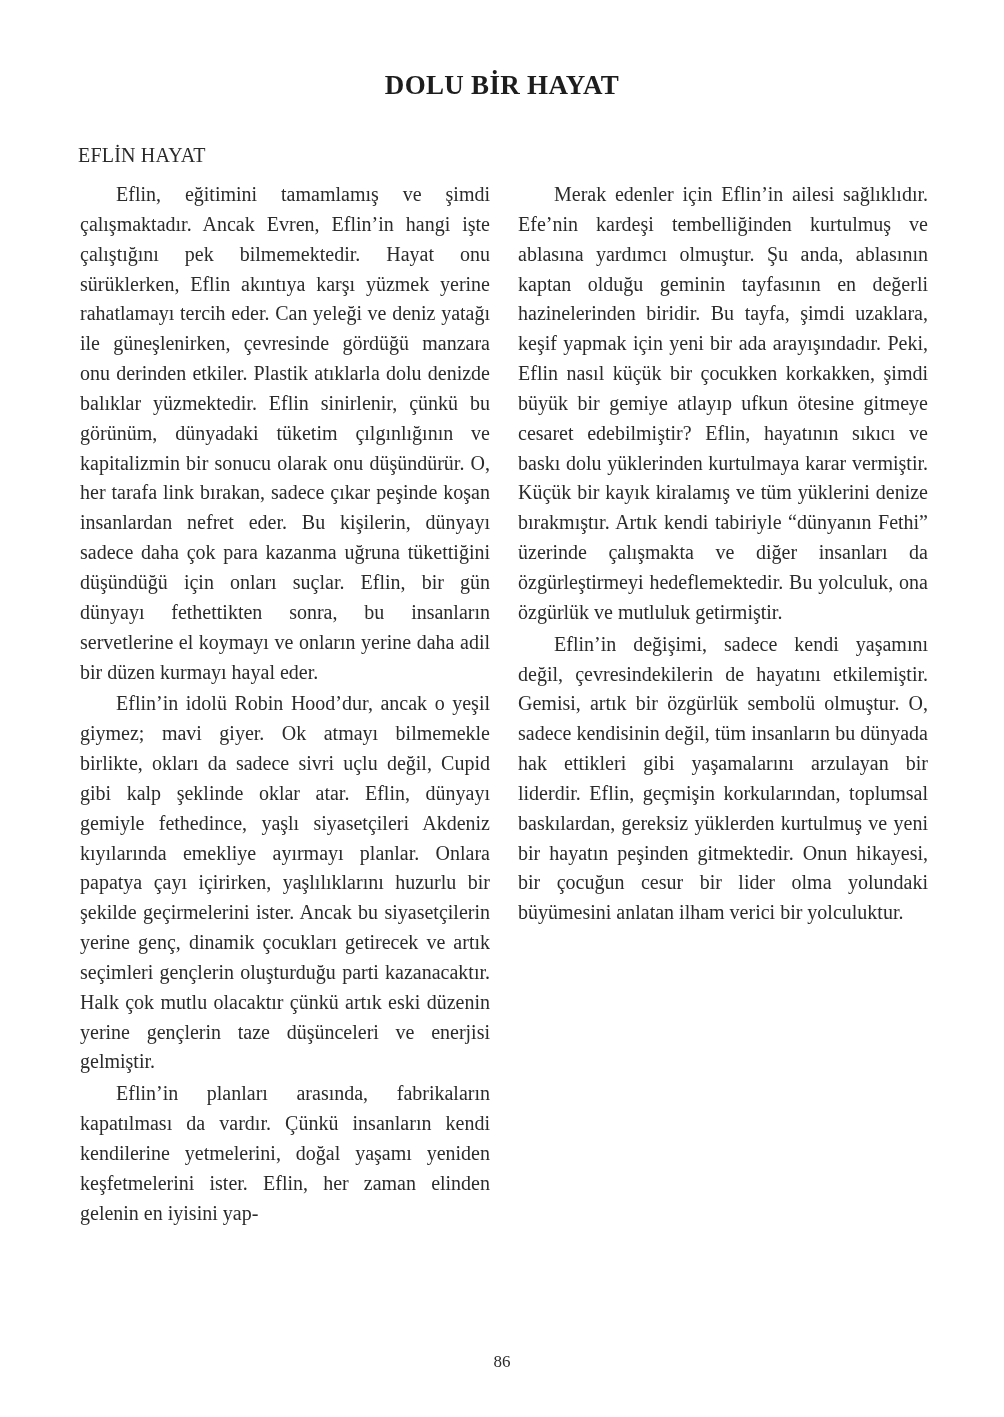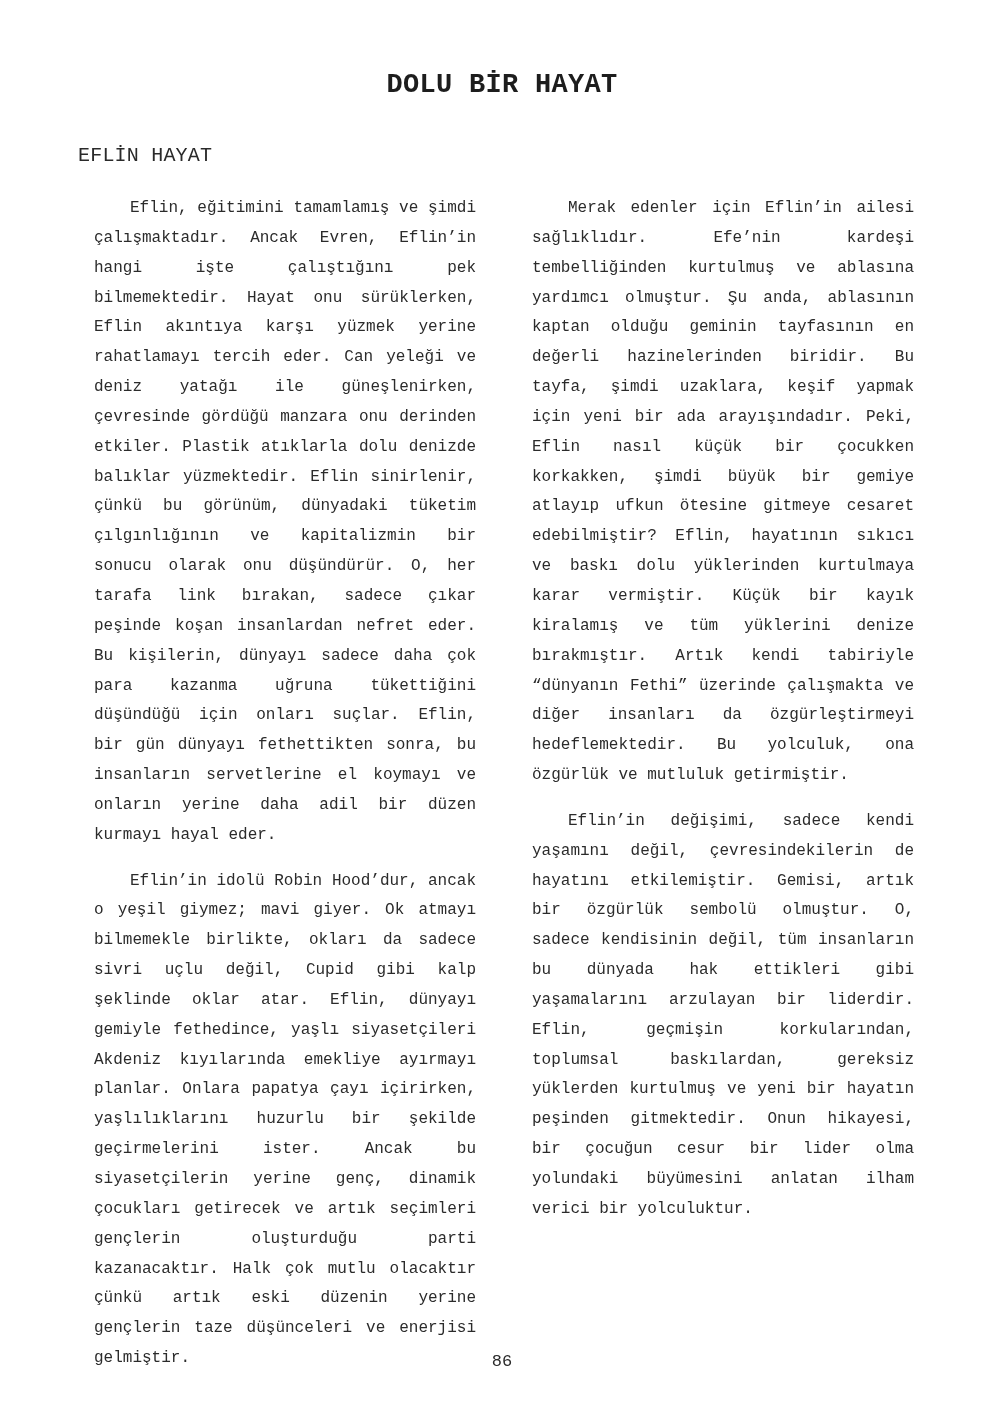--- a/index.html
+++ b/index.html
@@ -7,21 +7,21 @@
     padding: 0;
     background: #ffffff;
   }
   .page {
     position: relative;
     width: 1004px;
     height: 1417px;
     margin: 0 auto;
     background: #ffffff;
     color: #231f20;
-    font-family: Liberation Mono, monospace;
+    font-family: Liberation Serif, serif;
     overflow: hidden;
   }
   .title {
     position: absolute;
     top: 70px;
     left: 0;
     width: 100%;
     margin: 0;
     text-align: center;
     font-size: 27px;
@@ -44,22 +44,22 @@
     left: 78px;
     width: 852px;
     display: flex;
     gap: 24px;
   }
   .col {
     width: 414px;
     flex: 0 0 414px;
   }
   .col p {
-    margin: 16px;
-    font-size: 16px;
+    margin: 2px;
+    font-size: 20px;
     line-height: 29.85px;
     text-align: justify;
     color: #2b2b2b;
   }
   .col p.indent {
     text-indent: 36px;
   }
   .page-number {
     position: absolute;
     top: 1352px;
@@ -77,20 +77,21 @@
 
   <h1 class="title">DOLU BİR HAYAT</h1>
 
   <div class="author">EFLİN HAYAT</div>
 
   <div class="columns">
 
     <div class="col">
       <p class="indent">Eflin, eğitimini tamamlamış ve şimdi çalışmaktadır. Ancak Evren, Eflin’in hangi işte çalıştığını pek bilmemektedir. Hayat onu sürüklerken, Eflin akıntıya karşı yüzmek yerine rahatlamayı tercih eder. Can yeleği ve deniz yatağı ile güneşlenirken, çevresinde gördüğü manzara onu derinden etkiler. Plastik atıklarla dolu denizde balıklar yüzmektedir. Eflin sinirlenir, çünkü bu görünüm, dünyadaki tüketim çılgınlığının ve kapitalizmin bir sonucu olarak onu düşündürür. O, her tarafa link bırakan, sadece çıkar peşinde koşan insanlardan nefret eder. Bu kişilerin, dünyayı sadece daha çok para kazanma uğruna tükettiğini düşündüğü için onları suçlar. Eflin, bir gün dünyayı fethettikten sonra, bu insanların servetlerine el koymayı ve onların yerine daha adil bir düzen kurmayı hayal eder.</p>
       <p class="indent">Eflin’in idolü Robin Hood’dur, ancak o yeşil giymez; mavi giyer. Ok atmayı bilmemekle birlikte, okları da sadece sivri uçlu değil, Cupid gibi kalp şeklinde oklar atar. Eflin, dünyayı gemiyle fethedince, yaşlı siyasetçileri Akdeniz kıyılarında emekliye ayırmayı planlar. Onlara papatya çayı içirirken, yaşlılıklarını huzurlu bir şekilde geçirmelerini ister. Ancak bu siyasetçilerin yerine genç, dinamik çocukları getirecek ve artık seçimleri gençlerin oluşturduğu parti kazanacaktır. Halk çok mutlu olacaktır çünkü artık eski düzenin yerine gençlerin taze düşünceleri ve enerjisi gelmiştir.</p>
+      <p class="indent">Eflin’in planları arasında, fabrikaların kapatılması da vardır. Çünkü insanların kendi kendilerine yetmelerini, doğal yaşamı yeniden keşfetmelerini ister. Eflin, her zaman elinden gelenin en iyisini yap-</p>
     </div>
 
     <div class="col">
       <p class="indent">Merak edenler için Eflin’in ailesi sağlıklıdır. Efe’nin kardeşi tembelliğinden kurtulmuş ve ablasına yardımcı olmuştur. Şu anda, ablasının kaptan olduğu geminin tayfasının en değerli hazinelerinden biridir. Bu tayfa, şimdi uzaklara, keşif yapmak için yeni bir ada arayışındadır. Peki, Eflin nasıl küçük bir çocukken korkakken, şimdi büyük bir gemiye atlayıp ufkun ötesine gitmeye cesaret edebilmiştir? Eflin, hayatının sıkıcı ve baskı dolu yüklerinden kurtulmaya karar vermiştir. Küçük bir kayık kiralamış ve tüm yüklerini denize bırakmıştır. Artık kendi tabiriyle “dünyanın Fethi” üzerinde çalışmakta ve diğer insanları da özgürleştirmeyi hedeflemektedir. Bu yolculuk, ona özgürlük ve mutluluk getirmiştir.</p>
       <p class="indent">Eflin’in değişimi, sadece kendi yaşamını değil, çevresindekilerin de hayatını etkilemiştir. Gemisi, artık bir özgürlük sembolü olmuştur. O, sadece kendisinin değil, tüm insanların bu dünyada hak ettikleri gibi yaşamalarını arzulayan bir liderdir. Eflin, geçmişin korkularından, toplumsal baskılardan, gereksiz yüklerden kurtulmuş ve yeni bir hayatın peşinden gitmektedir. Onun hikayesi, bir çocuğun cesur bir lider olma yolundaki büyümesini anlatan ilham verici bir yolculuktur.</p>
     </div>
 
   </div>
 
   <div class="page-number">86</div>

